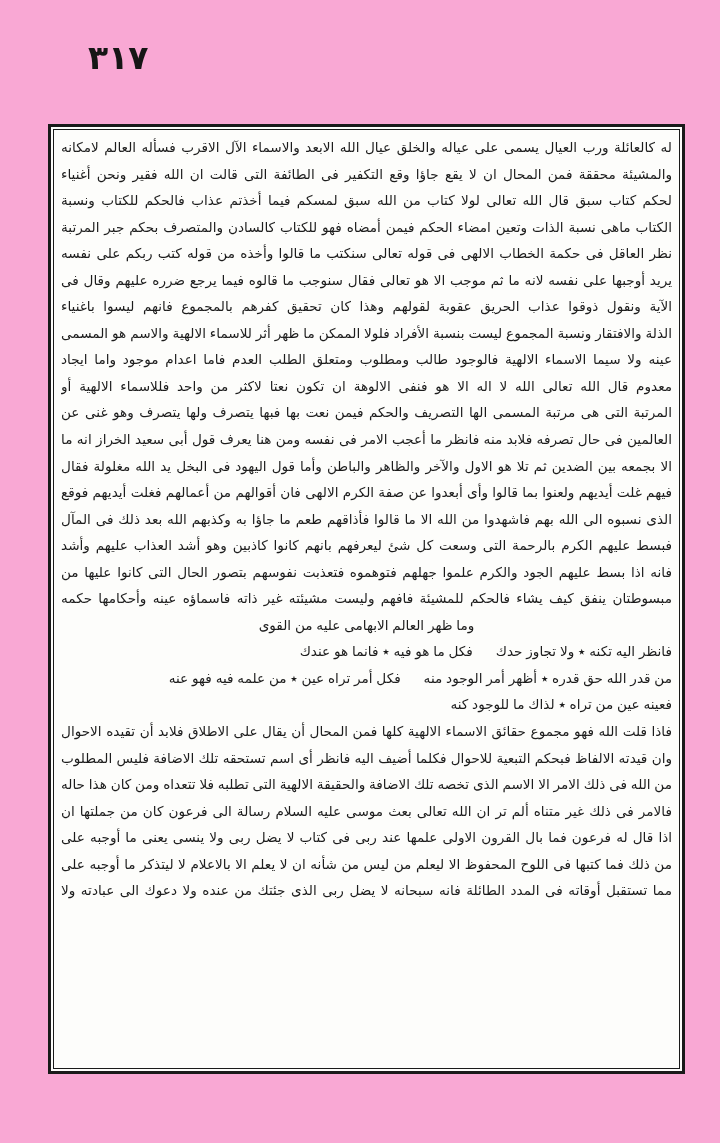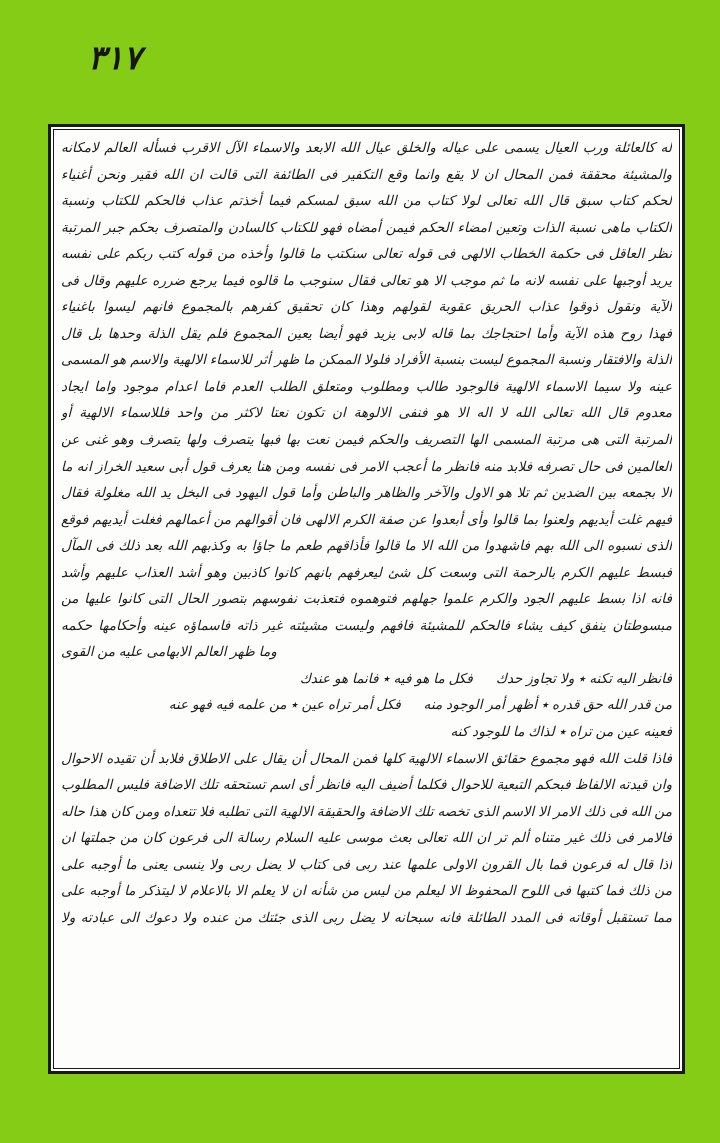--- a/index.html
+++ b/index.html
@@ -5,22 +5,21 @@
   html,body{margin:0;padding:0;}
   body{
     width:720px;height:1143px;
     background:#fbfbf9;
     font-family:"DejaVu Sans",sans-serif;
     position:relative;
     overflow:hidden;
   }
   .scan-page{
     position:absolute;inset:0;
-    background:#84cc16;
-    font-style:italic;
+    background:#f9a8d4;
   }
   .page-number{
     position:absolute;
     left:88px;top:38px;
     font-size:33px;
     font-weight:bold;
     color:#161616;
     letter-spacing:2px;
     direction:rtl;
   }
@@ -46,41 +45,40 @@
     overflow:hidden;
   }
   .tline{
     height:26.55px;
     line-height:26.55px;
     font-size:13.6px;
     overflow:hidden;
     word-spacing:-0.5px;
   }
   .tline.j{text-align:justify;text-align-last:justify;}
-  .tline.r{text-align:left;}
+  .tline.r{text-align:center;}
   .tline.c{white-space:pre-wrap;}
 </style>
 </head>
 <body>
 
 <div class="scan-page">
 
   <div class="page-number">٣١٧</div>
 
   <div class="frame-outer">
     <div class="frame-inner">
       <div class="text-block">
           <div class="tline j">له كالعائلة ورب العيال يسمى على عياله والخلق عيال الله الابعد والاسماء الآل الاقرب فسأله العالم لامكانه</div>
-          <div class="tline j">والمشيئة محققة فمن المحال ان لا يقع وانما وقع التكفير فى الطائفة التى قالت ان الله فقير ونحن أغنياء</div>
+          <div class="tline j">والمشيئة محققة فمن المحال ان لا يقع جاؤا وقع التكفير فى الطائفة التى قالت ان الله فقير ونحن أغنياء</div>
           <div class="tline j">لحكم كتاب سبق قال الله تعالى لولا كتاب من الله سبق لمسكم فيما أخذتم عذاب فالحكم للكتاب ونسبة</div>
           <div class="tline j">الكتاب ماهى نسبة الذات وتعين امضاء الحكم فيمن أمضاه فهو للكتاب كالسادن والمتصرف بحكم جبر المرتبة</div>
           <div class="tline j">نظر العاقل فى حكمة الخطاب الالهى فى قوله تعالى سنكتب ما قالوا وأخذه من قوله كتب ربكم على نفسه الرحمة</div>
           <div class="tline j">يريد أوجبها على نفسه لانه ما ثم موجب الا هو تعالى فقال سنوجب ما قالوه فيما يرجع ضرره عليهم وقال فى تمام</div>
           <div class="tline j">الآية ونقول ذوقوا عذاب الحريق عقوبة لقولهم وهذا كان تحقيق كفرهم بالمجموع فانهم ليسوا باغنياء</div>
-          <div class="tline j">فهذا روح هذه الآية وأما احتجاجك بما قاله لابى يزيد فهو أيضا يعين المجموع فلم يقل الذلة وحدها بل قال</div>
           <div class="tline j">الذلة والافتقار ونسبة المجموع ليست بنسبة الأفراد فلولا الممكن ما ظهر أثر للاسماء الالهية والاسم هو المسمى</div>
           <div class="tline j">عينه ولا سيما الاسماء الالهية فالوجود طالب ومطلوب ومتعلق الطلب العدم فاما اعدام موجود واما ايجاد</div>
           <div class="tline j">معدوم قال الله تعالى الله لا اله الا هو فنفى الالوهة ان تكون نعتا لاكثر من واحد فللاسماء الالهية أو</div>
           <div class="tline j">المرتبة التى هى مرتبة المسمى الها التصريف والحكم فيمن نعت بها فبها يتصرف ولها يتصرف وهو غنى عن</div>
           <div class="tline j">العالمين فى حال تصرفه فلابد منه فانظر ما أعجب الامر فى نفسه ومن هنا يعرف قول أبى سعيد الخراز انه ما عرف الله</div>
           <div class="tline j">الا بجمعه بين الضدين ثم تلا هو الاول والآخر والظاهر والباطن وأما قول اليهود فى البخل يد الله مغلولة فقال تعالى</div>
           <div class="tline j">فيهم غلت أيديهم ولعنوا بما قالوا وأى أبعدوا عن صفة الكرم الالهى فان أقوالهم من أعمالهم فغلت أيديهم فوقع البخل</div>
           <div class="tline j">الذى نسبوه الى الله بهم فاشهدوا من الله الا ما قالوا فأذاقهم طعم ما جاؤا به وكذبهم الله بعد ذلك فى المآل</div>
           <div class="tline j">فبسط عليهم الكرم بالرحمة التى وسعت كل شئ ليعرفهم بانهم كانوا كاذبين وهو أشد العذاب عليهم وأشد النعيم</div>
           <div class="tline j">فانه اذا بسط عليهم الجود والكرم علموا جهلهم فتوهموه فتعذبت نفوسهم بتصور الحال التى كانوا عليها من</div>

